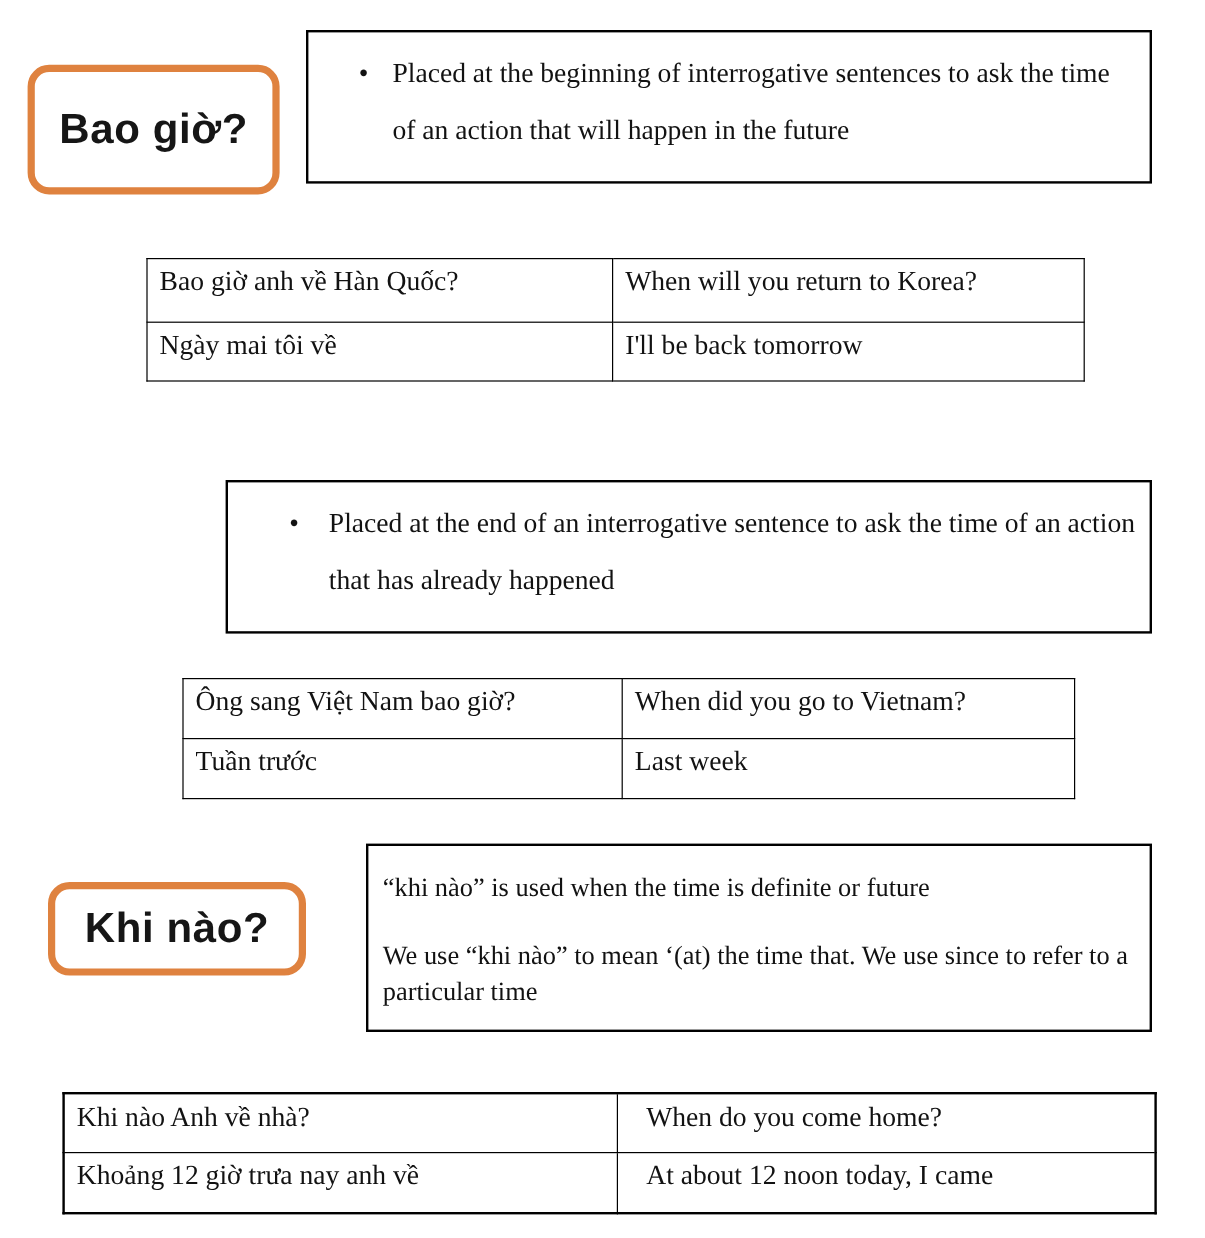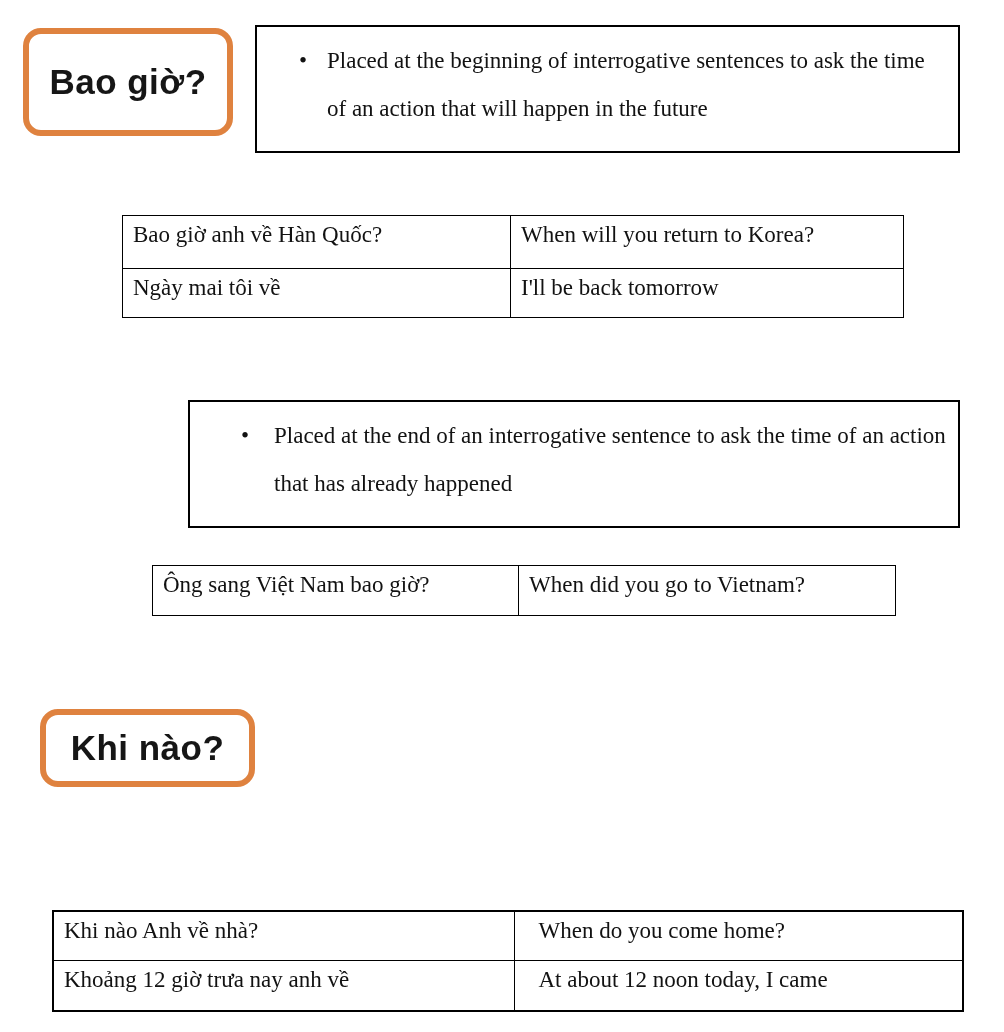--- a/index.html
+++ b/index.html
@@ -14,20 +14,21 @@
   .page { position:absolute; left:0; top:0; width:1004px; height:1032px; background:#ffffff; }
 
   
   .kw-box {
     position:absolute;
     border:6px solid #DF823F;
     border-radius:18px;
     background:#ffffff;
     display:flex; align-items:center; justify-content:center;
     box-sizing:border-box;
+    margin-top:26px;
   }
   .kw-label {
     font-family:"Liberation Sans", sans-serif;
     font-weight:bold;
     font-size:35px;
     color:#161616;
     letter-spacing:0.5px;
   }
   .kw-box-1 { left:23px; top:28px; width:210px; height:108px; }
   .kw-box-2 { left:40px; top:709px; width:215px; height:78px;align-items:center; }
@@ -125,27 +126,35 @@
       <span>Placed at the end of an interrogative sentence to ask the time of an action that has already happened</span>
     </div>
   </div>
 
   <table class="ex-table t2">
     <tbody>
         <tr class="r1">
       <td class="c1">Ông sang Việt Nam bao giờ?</td>
       <td class="c2">When did you go to Vietnam?</td>
     </tr>
+    <tr class="r2">
+      <td class="c1">Tuần trước</td>
+      <td class="c2">Last week</td>
+    </tr>
   </tbody>
     </table>
 
   <div class="kw-box kw-box-2">
     <span class="kw-label">Khi nào?</span>
   </div>
 
+  <div class="note-box note-box-3">
+    <div class="note-para-1">“khi nào” is used when the time is definite or future</div>
+    <div class="note-para-2">We use “khi nào” to mean ‘(at) the time that. We use since to refer to a particular time</div>
+  </div>
 
   <table class="ex-table t3">
     <tbody>
         <tr class="r1">
       <td class="c1">Khi nào Anh về nhà?</td>
       <td class="c2">When do you come home?</td>
     </tr>
     <tr class="r2">
       <td class="c1">Khoảng 12 giờ trưa nay anh về</td>
       <td class="c2">At about 12 noon today, I came</td>

